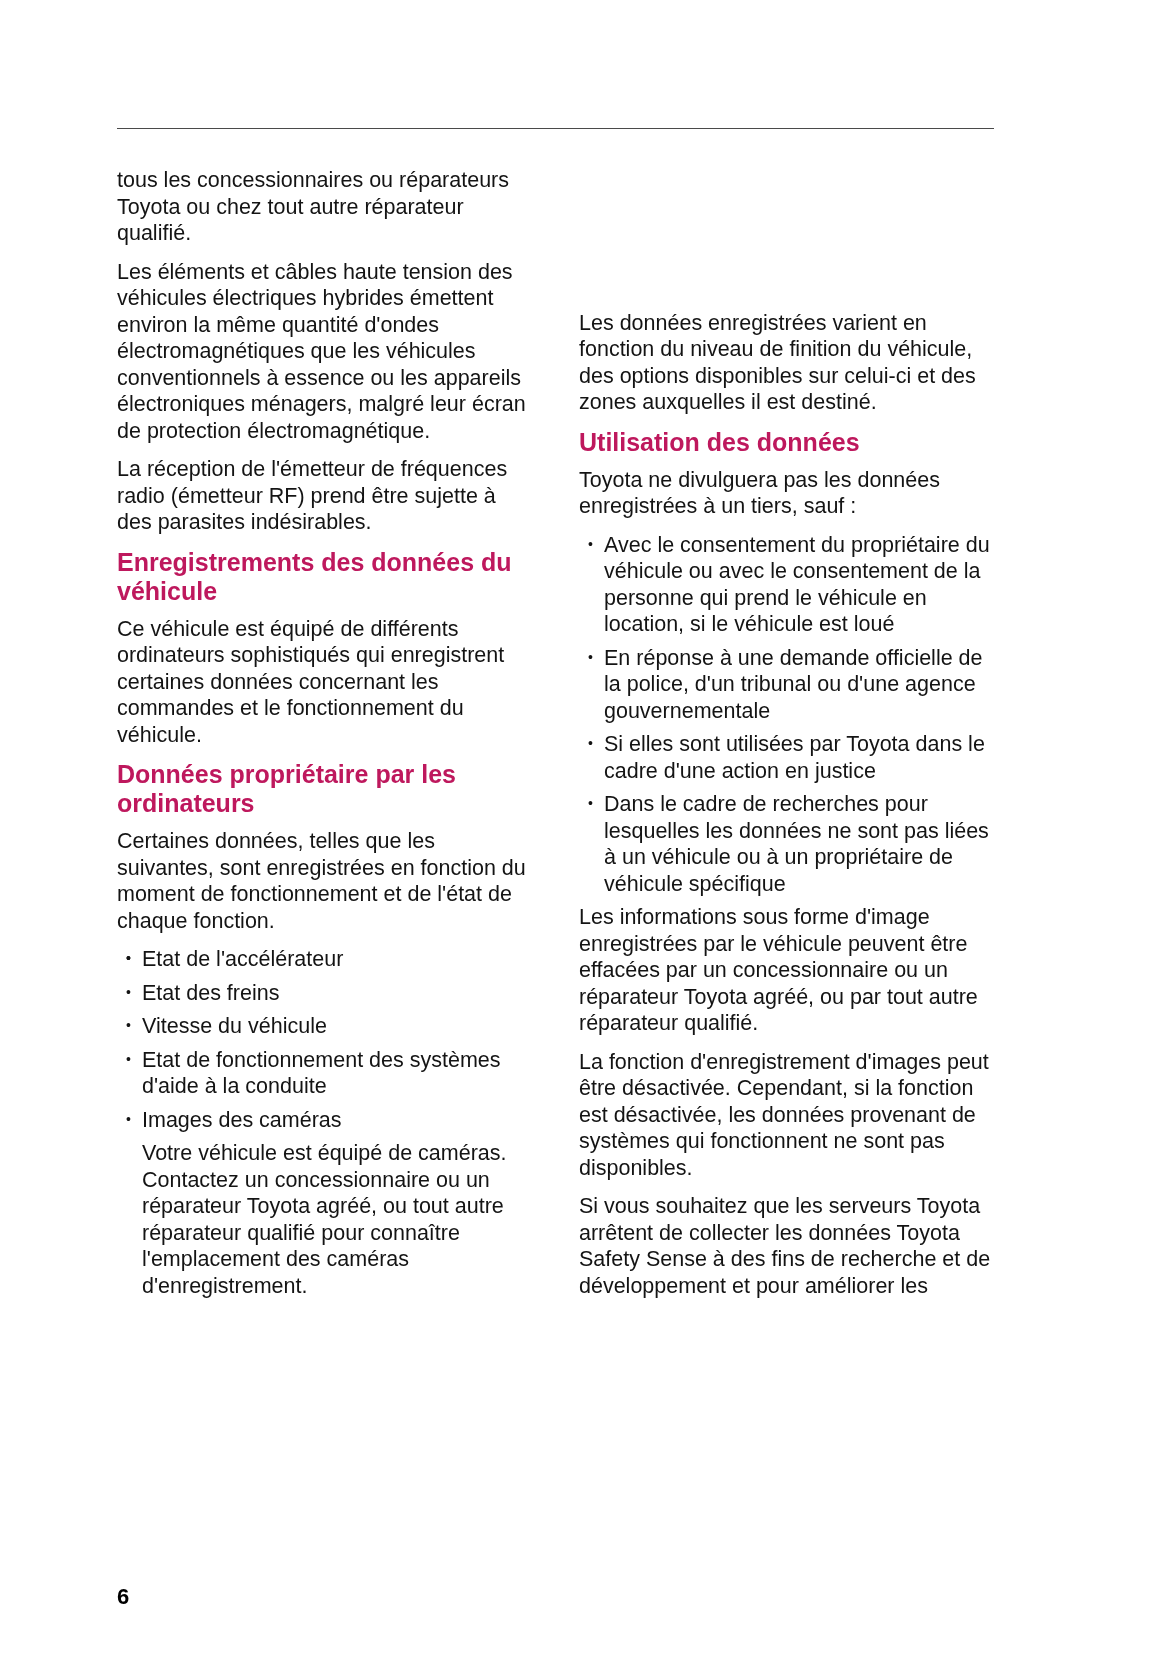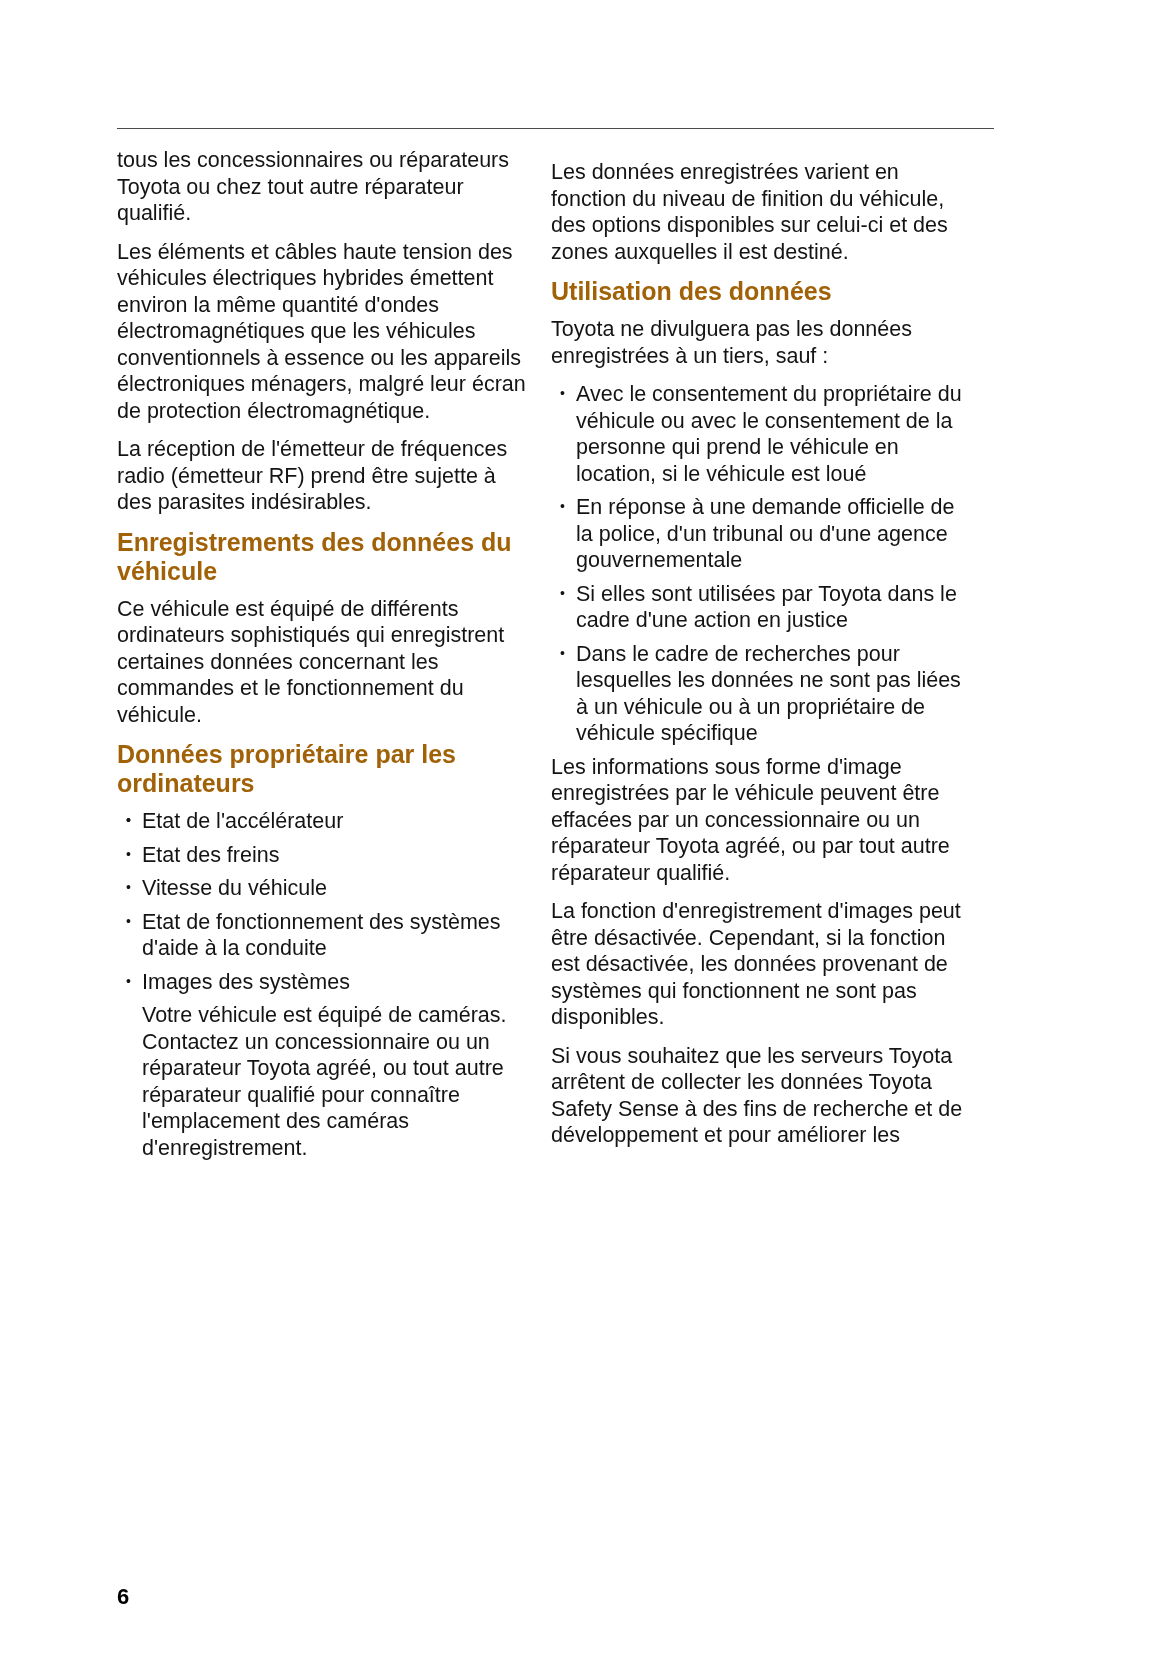--- a/index.html
+++ b/index.html
@@ -16,35 +16,36 @@
   .content {
     position: absolute;
     left: 117px;
     top: 128px;
     width: 877px;
     border-top: 1.5px solid #4a4a4a;
     padding-top: 18px;
   }
   .columns {
     display: flex;
-    gap: 20px;
-    align-items: center;
+    gap: 48px;
+    align-items: flex-end;
+    margin-top: 20px;
   }
   .col { width: 414px; flex: none; }
   p {
     margin: 0 0 12px 0;
     font-size: 21.5px;
     line-height: 26.5px;
   }
   h2 {
     margin: 9px 0 10px 0;
     font-size: 25px;
     line-height: 29px;
     font-weight: 700;
-    color: #a16207;
+    color: #be185d;
   }
   ul.bullets {
     list-style: none;
     margin: 0 0 6px 0;
     padding: 0;
   }
   ul.bullets li {
     position: relative;
     padding-left: 25px;
     margin: 0 0 7px 0;
@@ -77,20 +78,21 @@
 
     <div class="col">
       <p>tous les concessionnaires ou réparateurs Toyota ou chez tout autre réparateur qualifié.</p>
       <p>Les éléments et câbles haute tension des véhicules électriques hybrides émettent environ la même quantité d'ondes électromagnétiques que les véhicules conventionnels à essence ou les appareils électroniques ménagers, malgré leur écran de protection électromagnétique.</p>
       <p>La réception de l'émetteur de fréquences radio (émetteur RF) prend être sujette à des parasites indésirables.</p>
 
       <h2>Enregistrements des données du véhicule</h2>
       <p>Ce véhicule est équipé de différents ordinateurs sophistiqués qui enregistrent certaines données concernant les commandes et le fonctionnement du véhicule.</p>
 
       <h2>Données propriétaire par les ordinateurs</h2>
+      <p>Certaines données, telles que les suivantes, sont enregistrées en fonction du moment de fonctionnement et de l'état de chaque fonction.</p>
 
       <ul class="bullets">
         <li>
           <span class="marker">•</span>
         </li>
         <li>
           <span class="marker">•</span>
           <span>Etat de l'accélérateur</span>
         </li>
         <li>
@@ -100,21 +102,21 @@
         <li>
           <span class="marker">•</span>
           <span>Vitesse du véhicule</span>
         </li>
         <li>
           <span class="marker">•</span>
           <span>Etat de fonctionnement des systèmes d'aide à la conduite</span>
         </li>
         <li>
           <span class="marker">•</span>
-          <span>Images des systèmes</span>
+          <span>Images des caméras</span>
         </li>
       </ul>
       <p class="sub">Votre véhicule est équipé de caméras. Contactez un concessionnaire ou un réparateur Toyota agréé, ou tout autre réparateur qualifié pour connaître l'emplacement des caméras d'enregistrement.</p>
     </div>
 
     <div class="col">
       <p>Les données enregistrées varient en fonction du niveau de finition du véhicule, des options disponibles sur celui-ci et des zones auxquelles il est destiné.</p>
 
       <h2>Utilisation des données</h2>
       <p>Toyota ne divulguera pas les données enregistrées à un tiers, sauf :</p>

